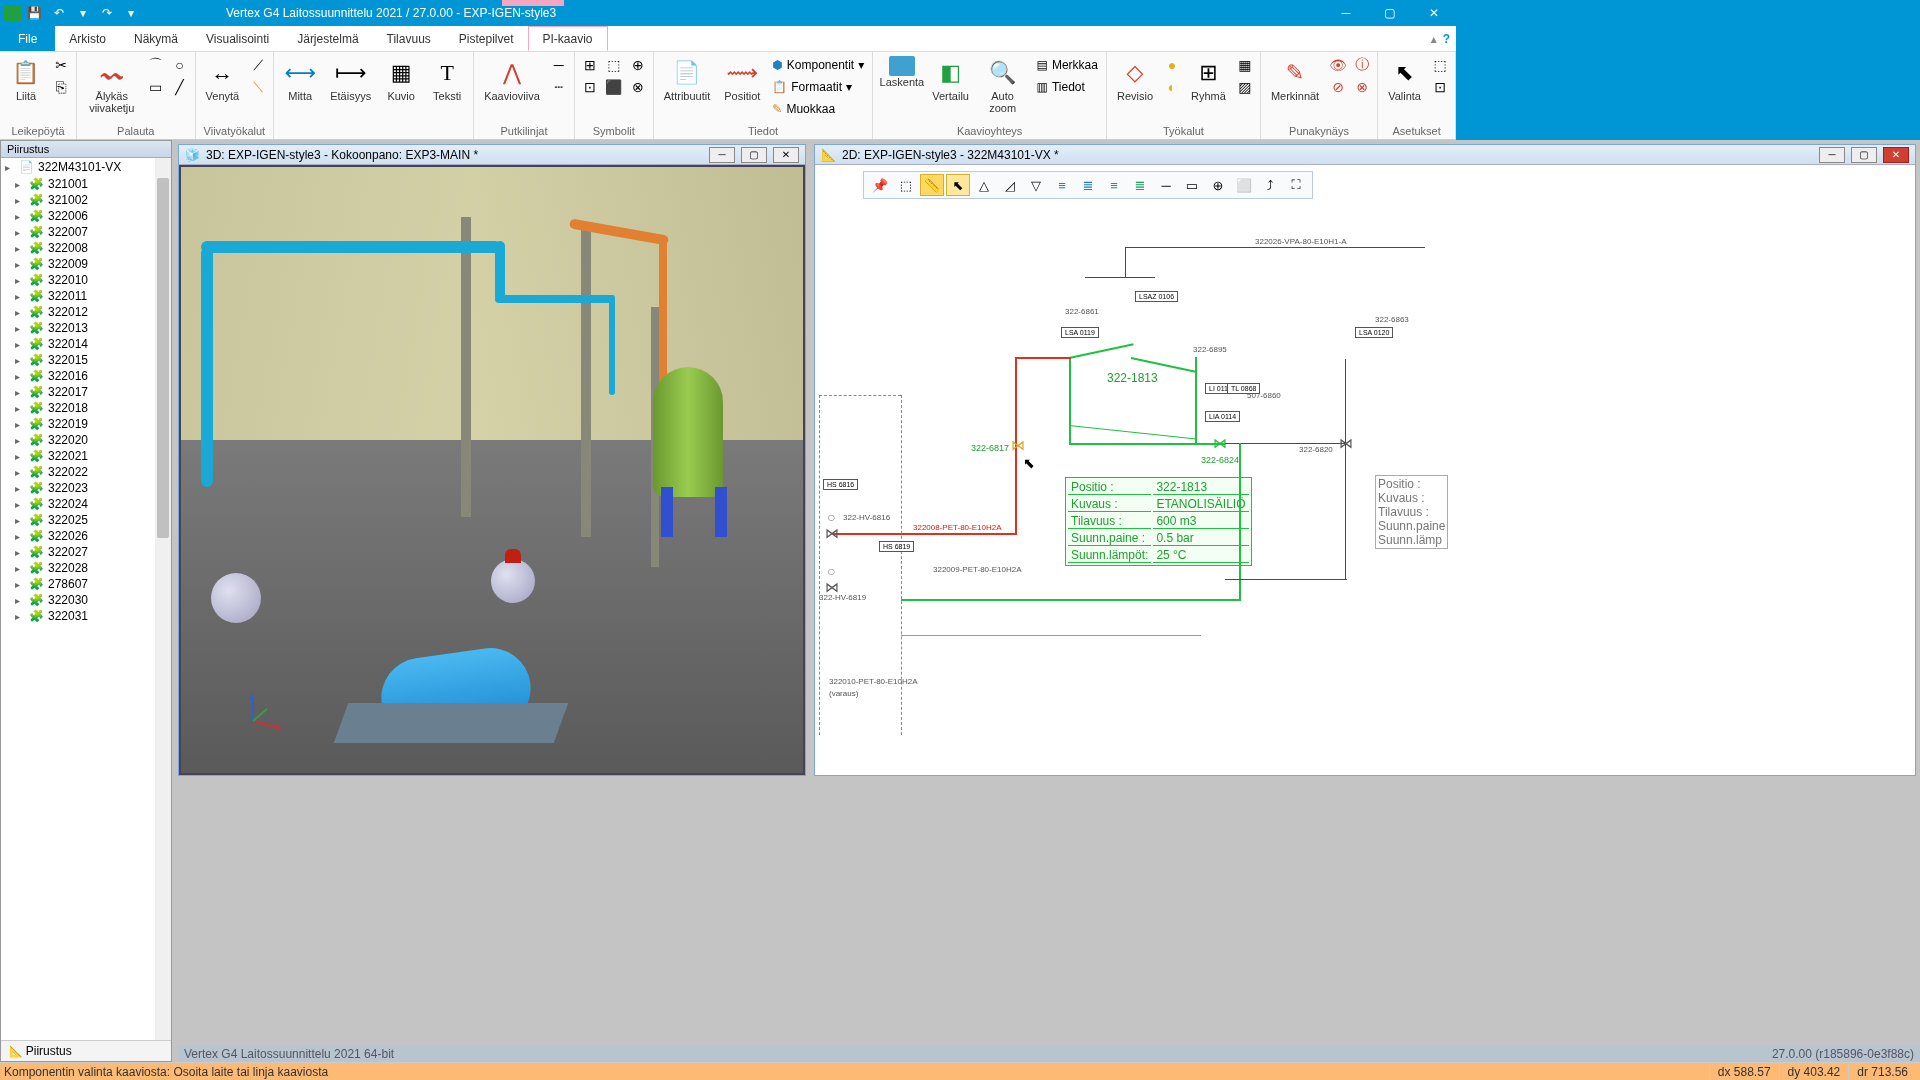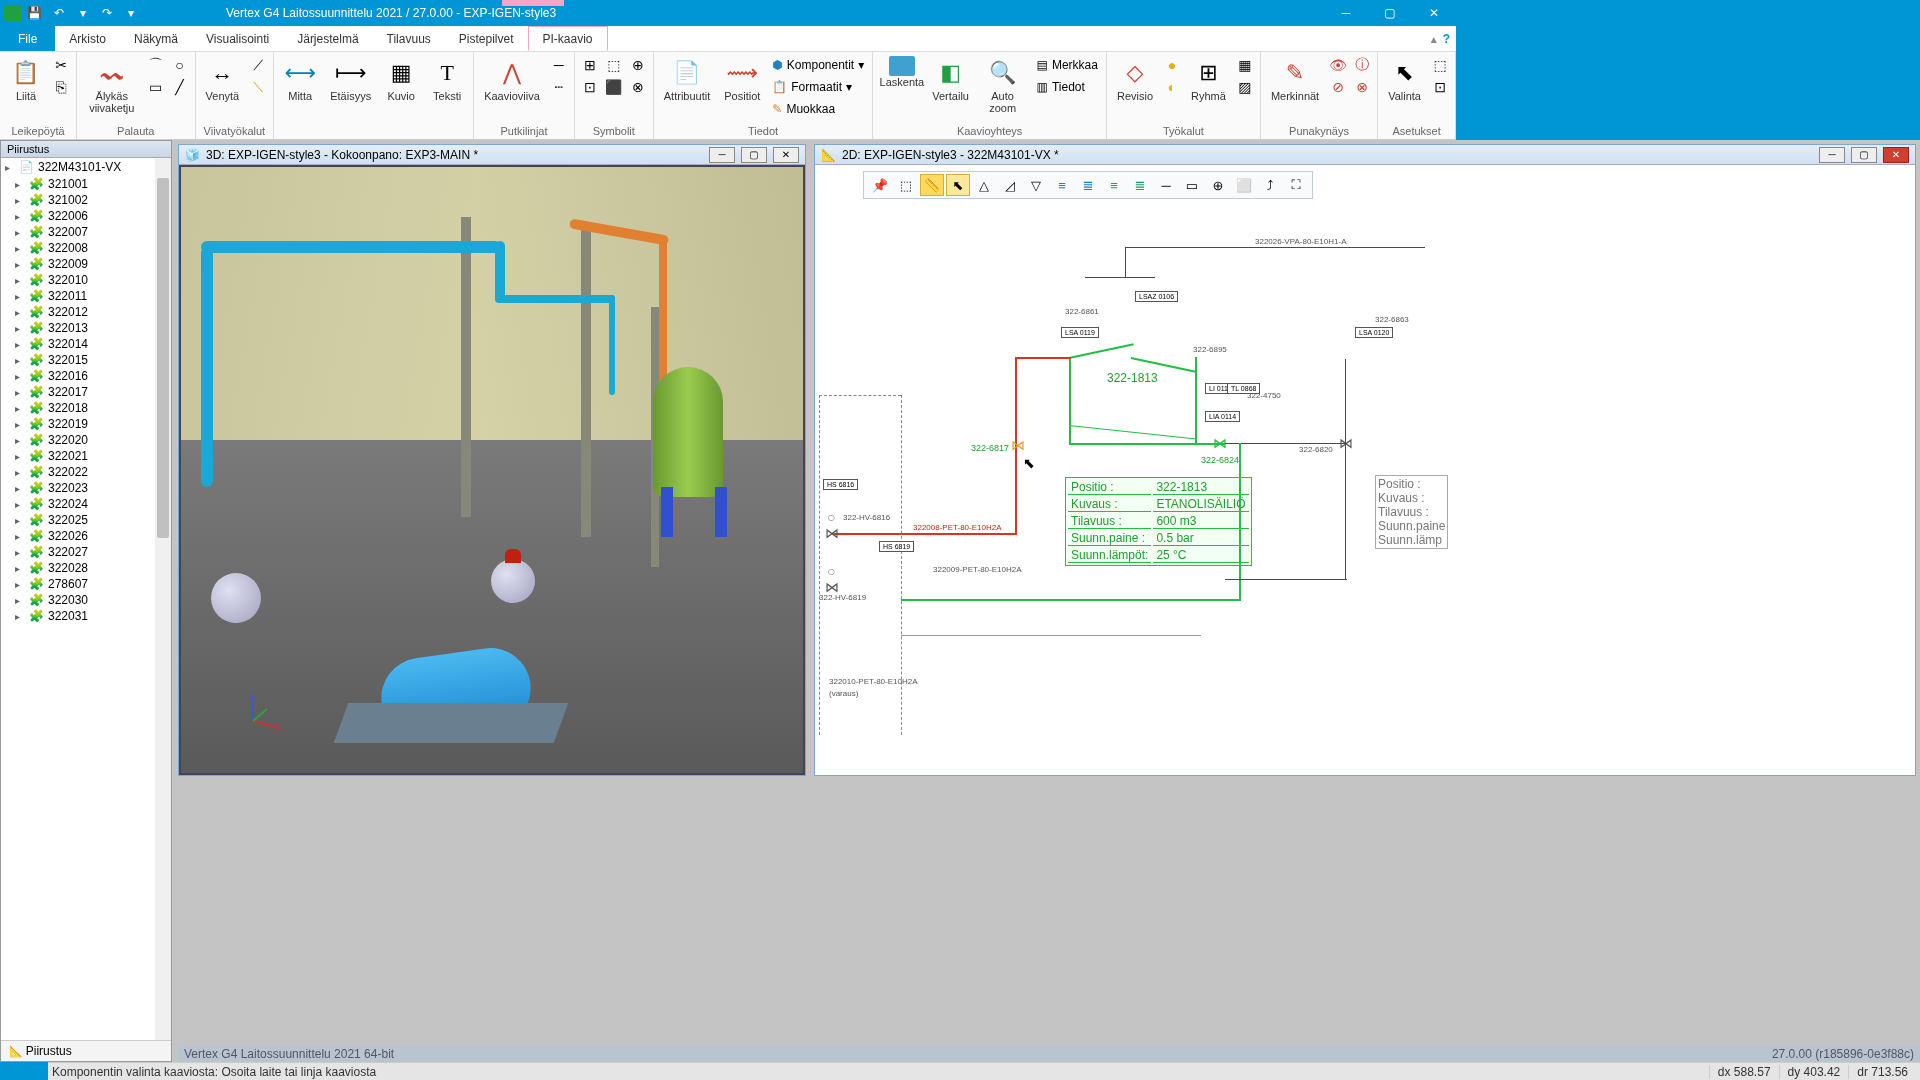--- a/index.html
+++ b/index.html
@@ -84,21 +84,21 @@
 .dline-d { position: absolute; border-top: 1px dashed #888; }
 .dline-dv { position: absolute; border-left: 1px dashed #888; }
 .dtxt { position: absolute; font-size: 8px; color: #555; white-space: nowrap; }
 .dtxt-g { position: absolute; font-size: 9px; color: #20a030; white-space: nowrap; }
 .dtxt-r { position: absolute; font-size: 8px; color: #d02010; white-space: nowrap; }
 .dbox { position: absolute; border: 1px solid #555; font-size: 7px; padding: 1px 3px; background: white; }
 .info-g { position: absolute; border: 1px solid #20c040; background: #f4fff4; font-size: 8px; }
 .info-g td { padding: 0 3px; border-bottom: 1px solid #20c040; color: #20a030; }
 
 
-.status { position: absolute; left: 0; right: 0; bottom: 0; height: 18px; background: #e5e5e5; border-top: 1px solid #ccc; display: flex; align-items: center; font-size: 11px; padding: 0 4px; color: #333; margin-left: 48px; }
+.status { position: absolute; left: 0; right: 0; bottom: 0; height: 18px; background: #fdba74; border-top: 1px solid #ccc; display: flex; align-items: center; font-size: 11px; padding: 0 4px; color: #333; }
 .status .sfill { flex: 1; }
 .status .scell { border-left: 1px solid #ccc; padding: 0 8px; }
 
 .footer3d { position: absolute; left: 178px; right: 0; bottom: 18px; height: 16px; background: #b8c4d0; font-size: 10px; color: #556; padding: 1px 6px; display: flex; }
 .footer3d .ffill { flex: 1; }
 </style>
 </head>
 <body>
 
 <div class="titlebar">
@@ -617,21 +617,21 @@
             <div class="dtxt-r" style="top:308px;left:98px;">322008-PET-80-E10H2A</div>
             <div class="dtxt-g" style="top:228px;left:156px;">322-6817</div>
             <div style="position:absolute;top:222px;left:196px;color:#e0a020;font-size:14px;">⋈</div>
 
             <div class="dbox" style="top:168px;left:390px;font-size:7px;">LI
 0113</div>
             <div class="dbox" style="top:168px;left:412px;font-size:7px;">TL
 0868</div>
             <div class="dbox" style="top:196px;left:390px;font-size:7px;">LIA
 0114</div>
-            <div class="dtxt" style="top:176px;left:432px;">322-4750</div>
+            <div class="dtxt" style="top:176px;left:432px;">507-6860</div>
             <div class="dtxt" style="top:230px;left:484px;">322-6820</div>
             <div class="dtxt-g" style="top:240px;left:386px;">322-6824</div>
             <div class="dline-g" style="top:228px;left:380px;width:30px;height:2px;"></div>
             <div style="position:absolute;top:220px;left:398px;color:#20c040;font-size:14px;">⋈</div>
             <div class="dline" style="top:228px;left:410px;width:120px;height:1px;"></div>
             <div style="position:absolute;top:220px;left:524px;color:#555;font-size:14px;">⋈</div>
 
             <table class="info-g" style="top:262px;left:250px;">
               <tbody>
                   <tr>

